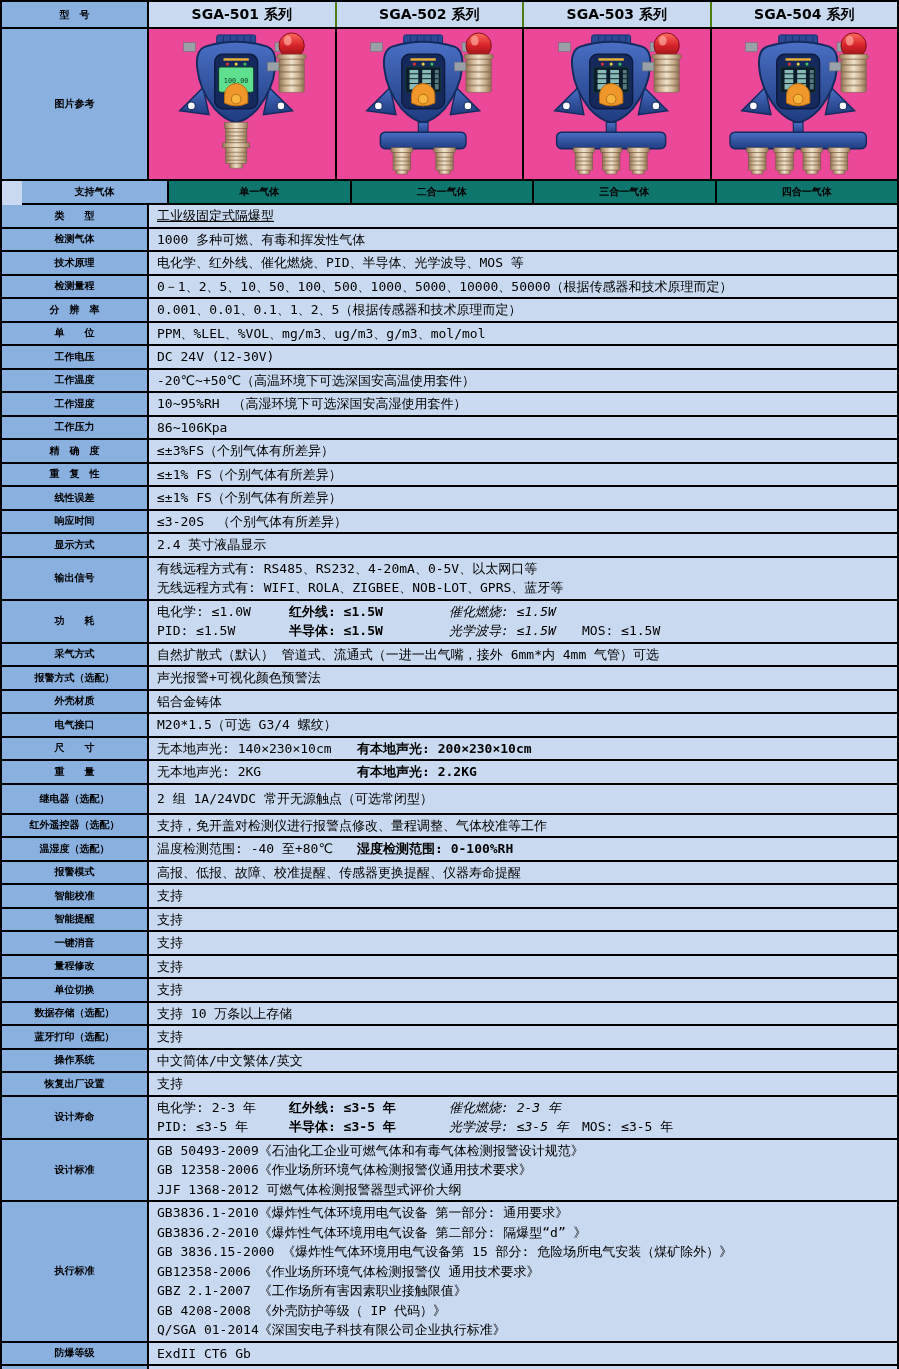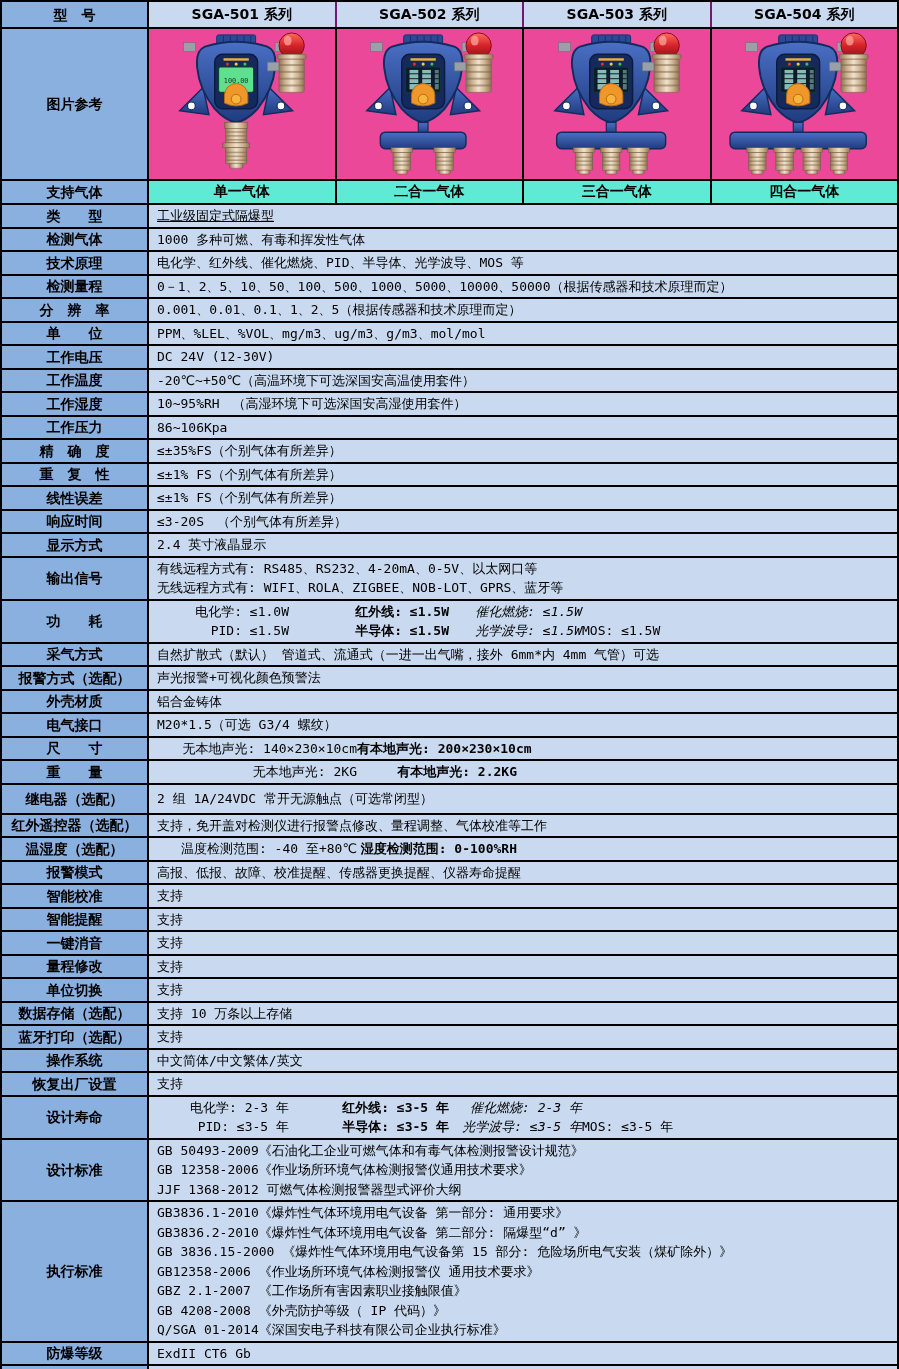--- a/index.html
+++ b/index.html
@@ -8,56 +8,56 @@
     border:2px solid #000;background:#C9D9EF;
     display:flex;flex-direction:column;
     font-family:"DejaVu Sans","Liberation Sans",sans-serif;color:#000;
   }
   .row{display:flex;border-bottom:2px solid #000;flex:0 0 auto;}
   .row:last-child{border-bottom:none;}
   .lab{
     flex:0 0 147px;width:147px;box-sizing:border-box;
     background:#8AB0E0;border-right:2px solid #000;
     display:flex;align-items:center;justify-content:center;
-    font-weight:bold;font-size:14px;text-align:center;padding:0 3px;
+    font-weight:bold;font-size:10px;text-align:center;padding:0 3px;
     line-height:16px;
   }
   .val{
     flex:1;box-sizing:border-box;background:#C9D9EF;
     display:flex;flex-direction:column;justify-content:center;
     padding:1px 4px 1px 8px;
     font-family:"DejaVu Sans Mono","DejaVu Sans",sans-serif;
     font-size:13px;
   }
   .vline{height:19.5px;line-height:19.5px;white-space:nowrap;overflow:hidden;}
   .u{text-decoration:underline;}
-  .seg{display:inline-block;vertical-align:top;text-align:right;}
+  .seg{display:inline-block;vertical-align:top;}
   .cols .seg:nth-child(1){width:132px;}
   .cols .seg:nth-child(2){width:160px;font-weight:bold;}
   .cols .seg:nth-child(3){width:133px;font-style:italic;}
   .wide .seg:nth-child(1){width:200px !important;}
   .tall .val .vline{height:26px;line-height:26px;}
   .hdr{height:25px;}
   .mcell{
-    flex:1;background:#C9D9EF;border-right:2px solid #701a75;
+    flex:1;background:#C9D9EF;border-right:2px solid #4d7c0f;
     display:flex;align-items:center;justify-content:center;
     font-weight:bold;font-size:14px;
   }
   .mcell:last-child,.imgcell:last-child,.gcell:last-child{border-right:none;}
   .imgr{height:150px;}
   .imgcell{
     flex:1;background:#ec4899;border-right:2px solid #000;
     display:flex;align-items:flex-start;justify-content:center;
     overflow:hidden;padding-top:2px;
   }
-  .gasr{height:22px;}
+  .gasr{height:22px;margin-left:20px;}
   .gcell{
-    flex:1;background:#5eead4;border-right:2px solid #000;
+    flex:1;background:#0f766e;border-right:2px solid #000;
     display:flex;align-items:center;justify-content:center;
-    font-weight:bold;font-size:14px;
+    font-weight:bold;font-size:10px;
   }
 </style>
 </head>
 <body>
 
 <div class="page">
 
   <div class="row hdr">
     <div class="lab">型　号</div>
     <div class="mcell">SGA-501 系列</div>
@@ -433,21 +433,21 @@
       </div>
       <div class="row">
         <div class="lab">工作压力</div>
         <div class="val">
           <div class="vline">86~106Kpa</div>
         </div>
       </div>
       <div class="row">
         <div class="lab">精　确　度</div>
         <div class="val">
-          <div class="vline">≤±35%FS（个别气体有所差异）</div>
+          <div class="vline">≤±3%FS（个别气体有所差异）</div>
         </div>
       </div>
       <div class="row">
         <div class="lab">重　复　性</div>
         <div class="val">
           <div class="vline">≤±1% FS（个别气体有所差异）</div>
         </div>
       </div>
       <div class="row">
         <div class="lab">线性误差</div>

